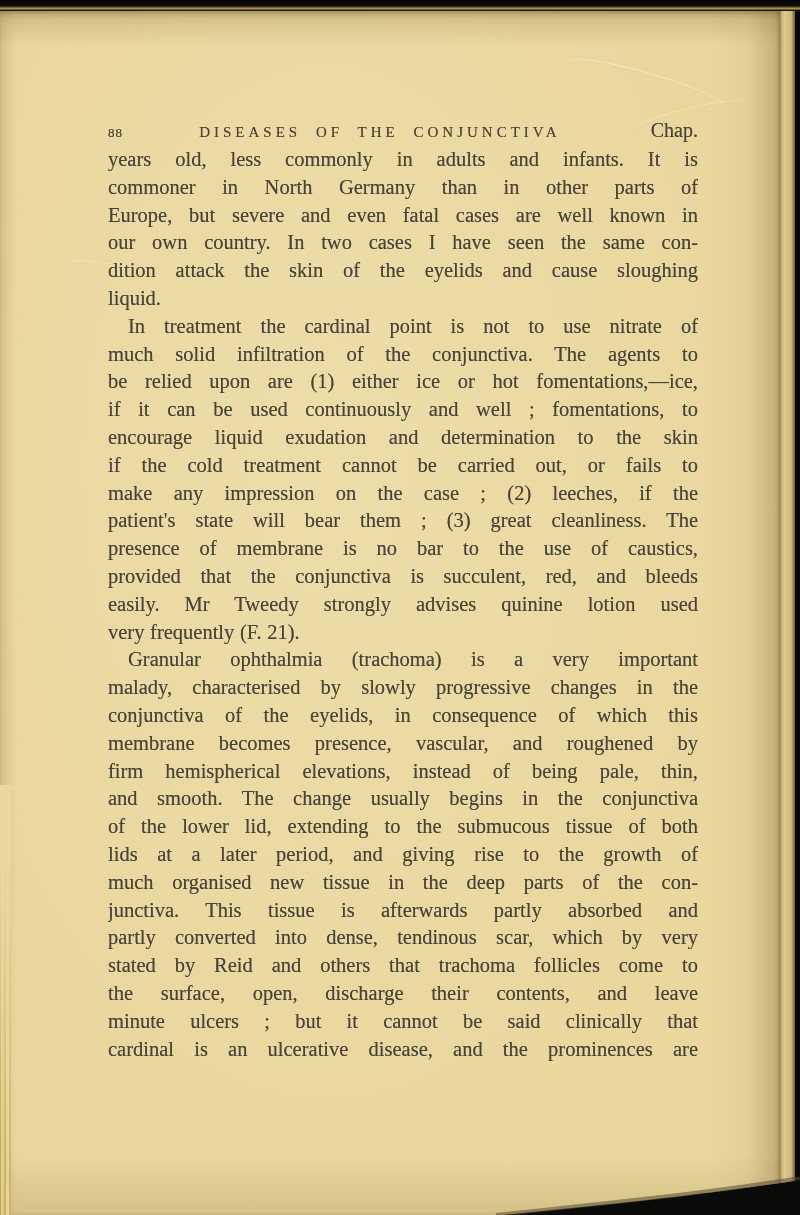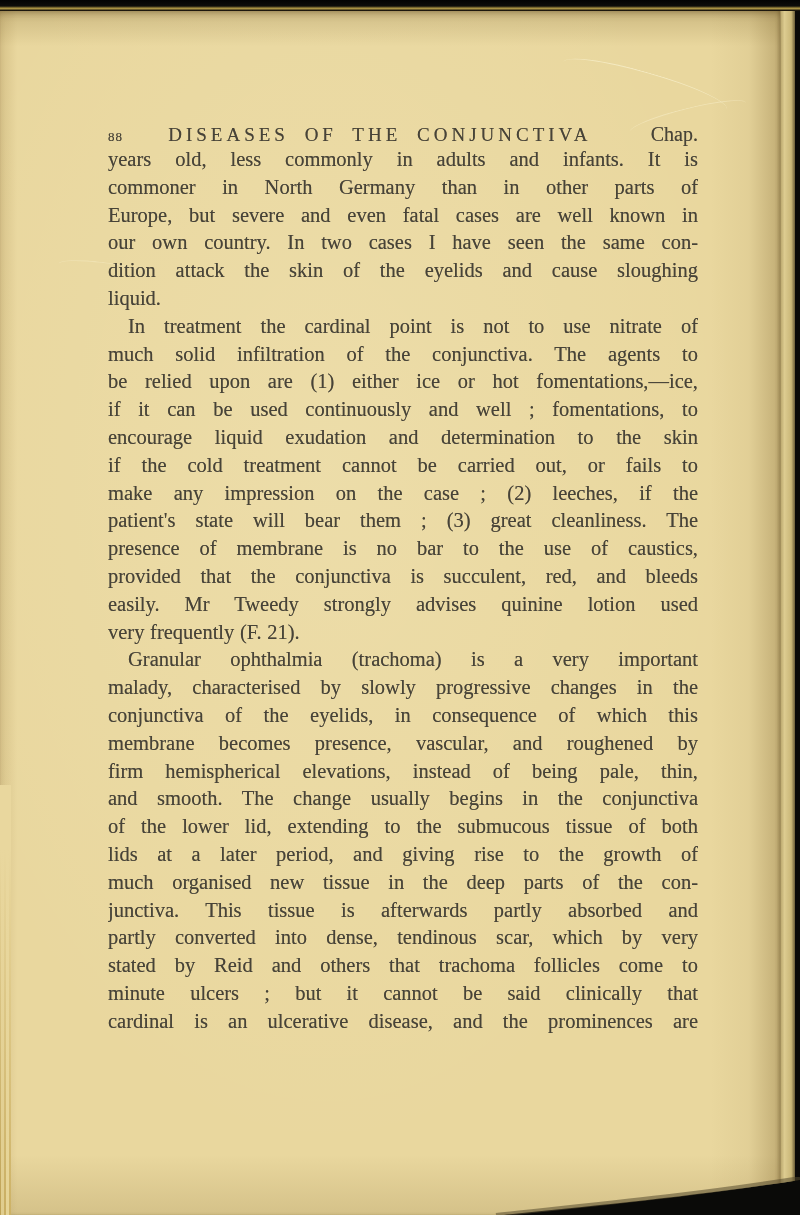--- a/index.html
+++ b/index.html
@@ -49,21 +49,21 @@
   .s3{top:252px;left:58px;width:90px;height:14px;transform:rotate(7deg);opacity:.5;}
 
   
   .wedge{position:absolute;right:0;bottom:0;width:310px;height:38px;}
 
   
   .text-block{position:absolute;left:108px;top:94px;width:590px;color:var(--ink);
     text-shadow:0 0 .6px rgba(70,64,52,.55);}
   .header{display:flex;justify-content:space-between;align-items:baseline;height:26px;}
   .pageno{font-size:13px;letter-spacing:1px;}
-  .running{flex:1;text-align:center;font-size:19px;letter-spacing:4px;word-spacing:7px;padding-right:14px;margin-top:20px;}
+  .running{flex:1;text-align:center;font-size:15px;letter-spacing:4px;word-spacing:7px;padding-right:14px;margin-top:20px;}
   .chap{font-size:20px;}
 
   .lines{margin-top:16px;font-size:20.5px;}
   .line{line-height:27.8px;height:27.8px;overflow:hidden;
         text-align:justify;text-align-last:justify;word-spacing:.5px;}
   .line.short{text-align-last:left;}
   .line.indent{padding-left:20px;}
   .it{}
 </style>
 </head>
@@ -114,20 +114,21 @@
         <div class="line">conjunctiva of the eyelids, in consequence of which this</div>
         <div class="line">membrane becomes presence, vascular, and roughened by</div>
         <div class="line">firm hemispherical elevations, instead of being pale, thin,</div>
         <div class="line">and smooth. The change usually begins in the conjunctiva</div>
         <div class="line">of the lower lid, extending to the submucous tissue of both</div>
         <div class="line">lids at a later period, and giving rise to the growth of</div>
         <div class="line">much organised new tissue in the deep parts of the con-</div>
         <div class="line">junctiva. This tissue is afterwards partly absorbed and</div>
         <div class="line">partly converted into dense, tendinous scar, which by very</div>
         <div class="line">stated by Reid and others that trachoma follicles come to</div>
+        <div class="line">the surface, open, discharge their contents, and leave</div>
         <div class="line">minute ulcers ; but it cannot be said clinically that</div>
         <div class="line">cardinal is an ulcerative disease, and the prominences are</div>
       </div>
     </div>
   </div>
 
   <div class="top-band"></div>
 
   <svg class="wedge" viewBox="0 0 310 38" width="310" height="38" xmlns="http://www.w3.org/2000/svg">
     <path d="M 14 38 C 100 29 200 20 310 3 L 310 0 L 310 38 Z" fill="#0a0a08"></path>

